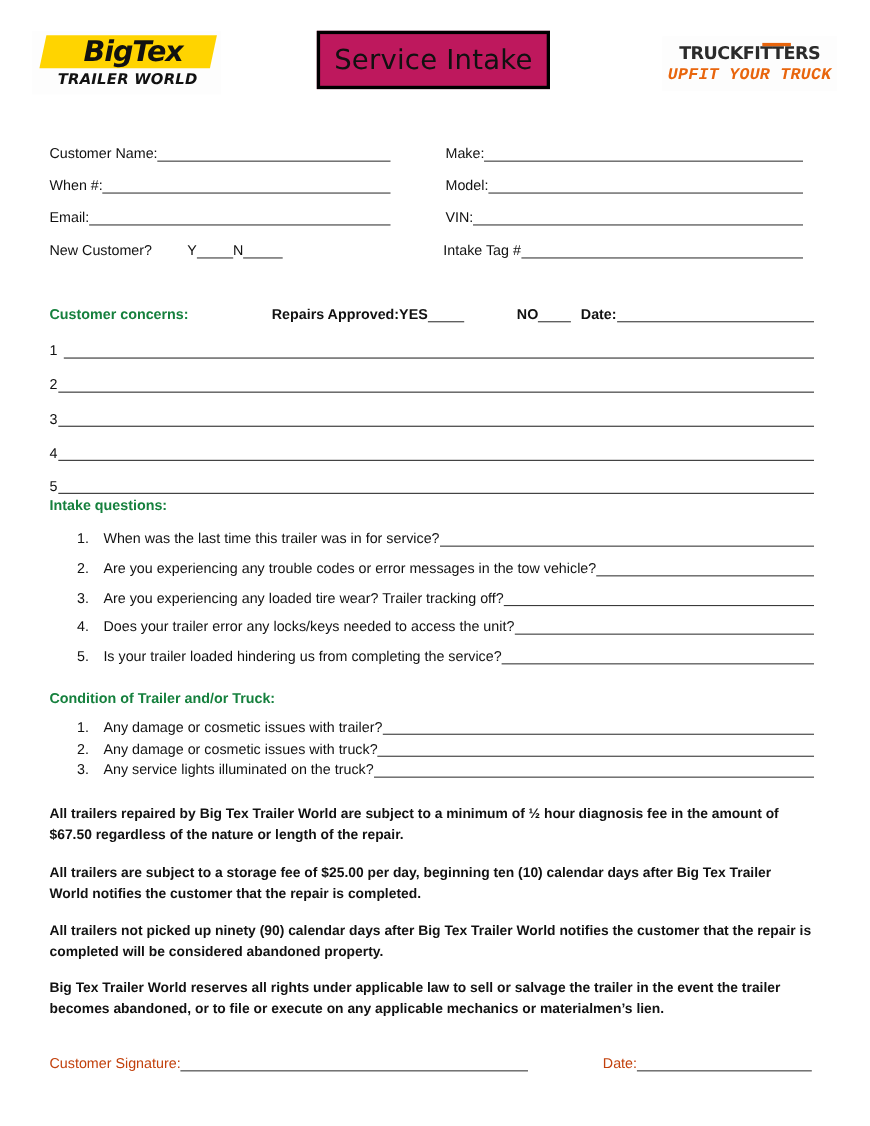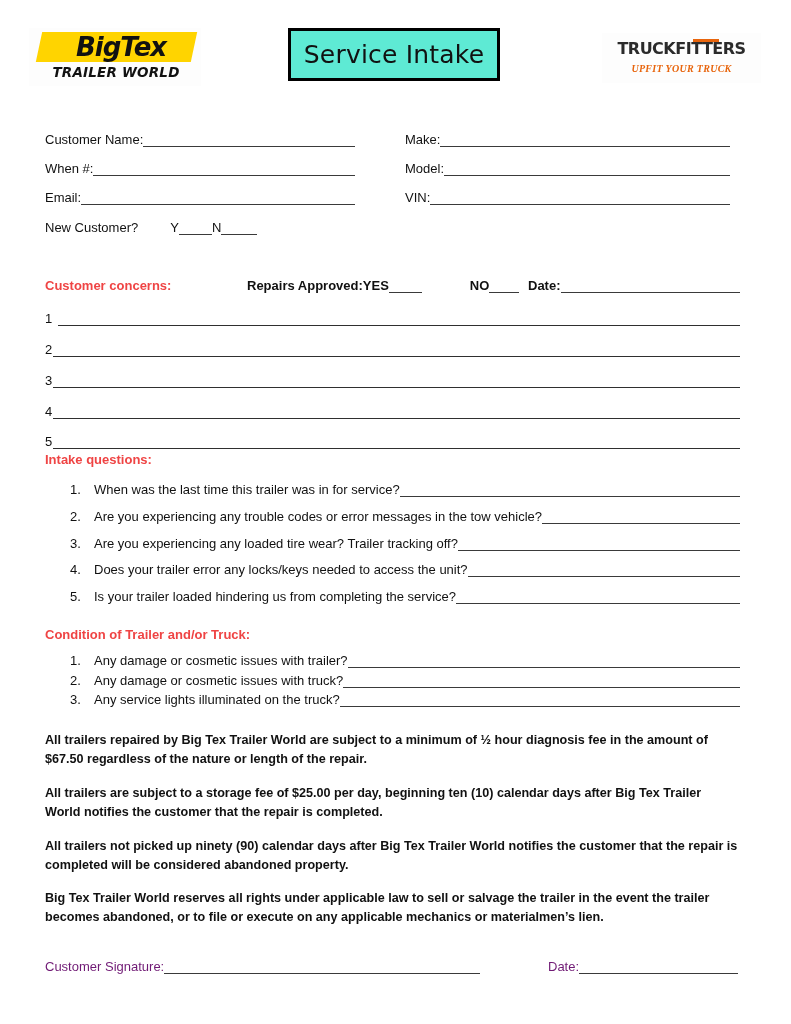--- a/index.html
+++ b/index.html
@@ -73,21 +73,21 @@
     text-align: center;
     white-space: nowrap;
   }
 
   
   .title-box {
     position: absolute;
     left: 288px; top: 28px;
     width: 212px; height: 53px;
     border: 3px solid #000;
-    background: #5eead4;
+    background: #be185d;
   }
   .title-text {
     position: absolute;
     left: 0; top: 0;
     width: 100%; height: 100%;
     display: flex;
     align-items: center;
     justify-content: center;
     font-family: "DejaVu Sans", sans-serif;
     font-size: 25px;
@@ -120,24 +120,24 @@
     position: absolute;
     left: 91px; top: 6px;
     width: 26px; height: 3px;
     background: #E8650D;
   }
   .tf-sub {
     position: absolute;
     left: 0; top: 29px;
     width: 159px;
     text-align: center;
-    font-family: Liberation Serif, serif;
+    font-family: Liberation Mono, monospace;
     font-weight: bold;
     font-style: italic;
-    font-size: 10px;
+    font-size: 15px;
     line-height: 13px;
     letter-spacing: 0.3px;
     color: #E8650D;
     white-space: nowrap;
   }
 
   .field {
     position: absolute;
     display: flex;
     align-items: flex-end;
@@ -171,21 +171,21 @@
   .concern .ln {
     border-bottom: 1.2px solid #2f2f2f;
     height: 13px;
     flex: 1 1 auto;
   }
 
   .sechead {
     position: absolute;
     font-size: 13px;
     font-weight: bold;
-    color: #ef4444;
+    color: #15803d;
     white-space: nowrap;
   }
 
   .qrow {
     position: absolute;
     display: flex;
     align-items: flex-end;
     white-space: nowrap;
   }
   .qrow .qnum {
@@ -217,21 +217,21 @@
 
   .sigrow {
     position: absolute;
     display: flex;
     align-items: flex-end;
     white-space: nowrap;
   }
   .sigrow .lab {
     font-size: 13px;
     line-height: 15px;
-    color: #701a75;
+    color: #c2410c;
   }
   .sigrow .ln {
     border-bottom: 1.2px solid #3a3a3a;
     height: 13px;
   }
 
   .inline-blank {
     display: inline-block;
     border-bottom: 1.2px solid #3a3a3a;
     height: 13px;
@@ -294,20 +294,24 @@
   <div class="field" style="left:405px; top:161px; width:325px;">
     <span class="lab">Model:</span>
     <span class="ln"></span>
   </div>
 
   <div class="field" style="left:405px; top:190px; width:325px;">
     <span class="lab">VIN: </span>
     <span class="ln"></span>
   </div>
 
+  <div class="field" style="left:403px; top:220px; width:327px;">
+    <span class="lab">Intake Tag #</span>
+    <span class="ln"></span>
+  </div>
 
   <div class="sechead" style="left:45px; top:278px;">Customer concerns:</div>
 
   <div class="field" style="left:247px; top:278px; width:300px;">
     <span class="lab bold">Repairs Approved:</span>
     <span class="lab bold" style="">YES</span>
     <span class="inline-blank" style="width:33px;"></span>
     <span class="lab bold" style="margin-left:7px;padding-left:41px;">NO </span>
     <span class="inline-blank" style="width:30px;"></span>
   </div>

